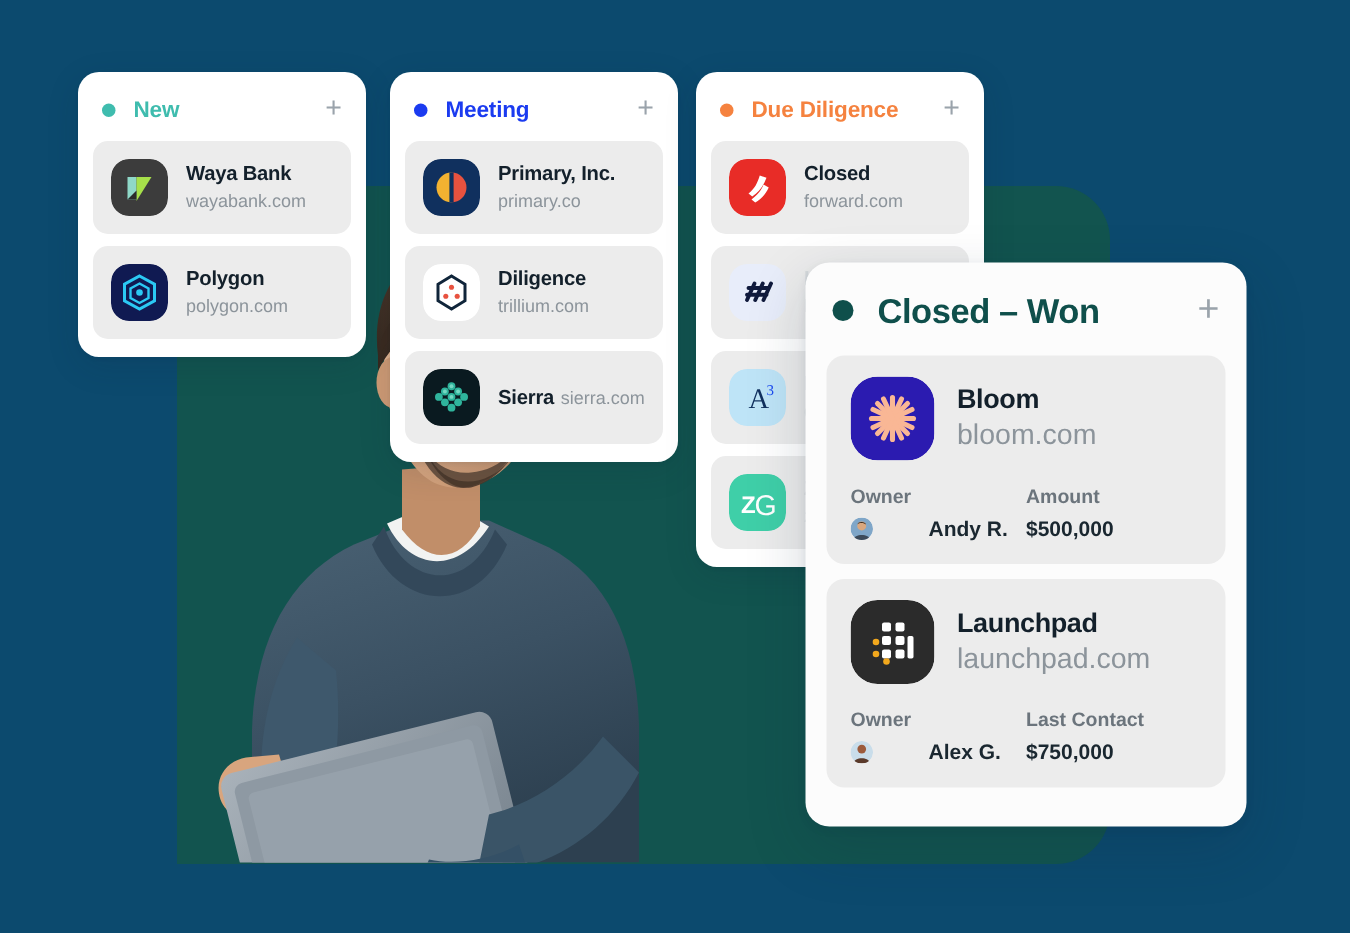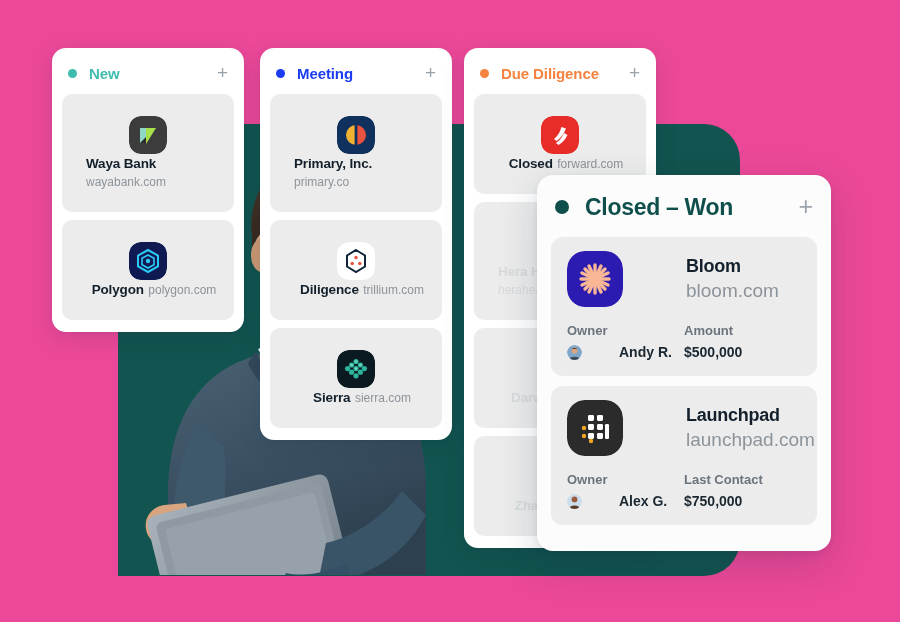--- a/index.html
+++ b/index.html
@@ -2,21 +2,21 @@
 <html><head>
 <meta charset="utf-8">
 <style>
   * { box-sizing: border-box; margin: 0; padding: 0; }
   html, body {
     width: 900px; height: 622px;
     background: #ffffff;
     font-family: "Liberation Sans", sans-serif;
     overflow: hidden;
   }
-  #stage { position: relative; width: 900px; height: 622px; background: #ec4899; }
+  #stage { position: relative; width: 900px; height: 622px; background: #0c4a6e; }
 
   
   .teal-block {
     position: absolute;
     left: 118px; top: 124px; width: 622px; height: 452px;
     background: #12544F;
     border-radius: 0 36px 36px 0;
   }
 
   
@@ -49,24 +49,23 @@
     margin-left: auto; color: #9aa3ab; font-size: 19px; line-height: 1;
     font-weight: 300; cursor: pointer; user-select: none;
     padding-bottom: 2px;
   }
 
   
   .deal {
     display: flex; align-items: center;
     background: #ECECEC;
     border-radius: 10px;
-    padding: 22px 12px;
+    padding: 3px 12px;
     margin-bottom: 8px;
     min-height: 62px;
-    flex-direction: column;
   }
   .deal:last-child { margin-bottom: 0; }
   .logo {
     width: 38px; height: 38px; flex: 0 0 38px;
     border-radius: 12px;
     display: flex; align-items: center; justify-content: center;
     overflow: hidden;
   }
   .deal-text { margin-left: 12px; min-width: 0; }
   .deal-name {
@@ -97,21 +96,21 @@
     margin-left: 16px; letter-spacing: -0.3px; white-space: nowrap;
   }
   .won-head .plus { font-size: 25px; color: #9aa3ab; }
 
   .won-card {
     background: #ECECEC;
     border-radius: 12px;
     padding: 14px 16px 16px 16px;
     margin-top: 10px;
   }
-  .won-card-top { display: flex; align-items: center; gap: 48px; }
+  .won-card-top { display: flex; align-items: center; }
   .won-logo {
     width: 56px; height: 56px; flex: 0 0 56px; border-radius: 18px;
     display: flex; align-items: center; justify-content: center; overflow: hidden;
   }
   .won-text { margin-left: 15px; }
   .won-name {
     font-size: 18px; font-weight: 700; color: #13202B; letter-spacing: -0.25px;
   }
   .won-url { font-size: 19px; color: #8C949B; margin-top: 3px; }
 

